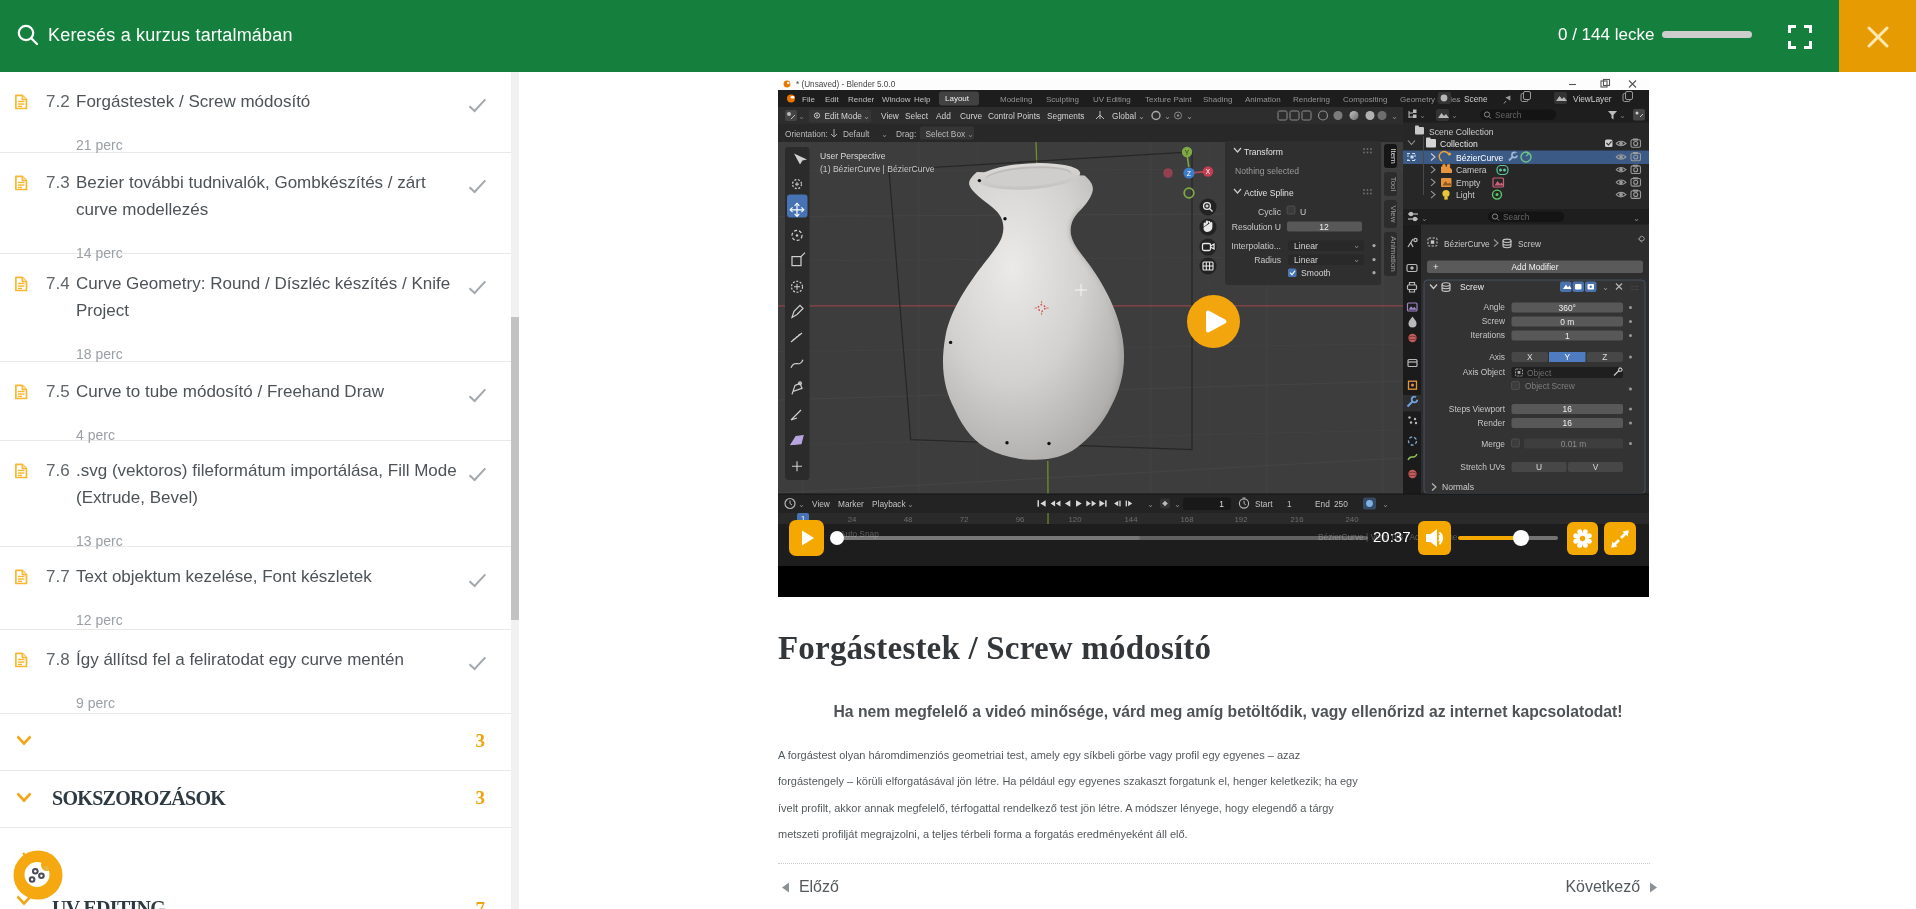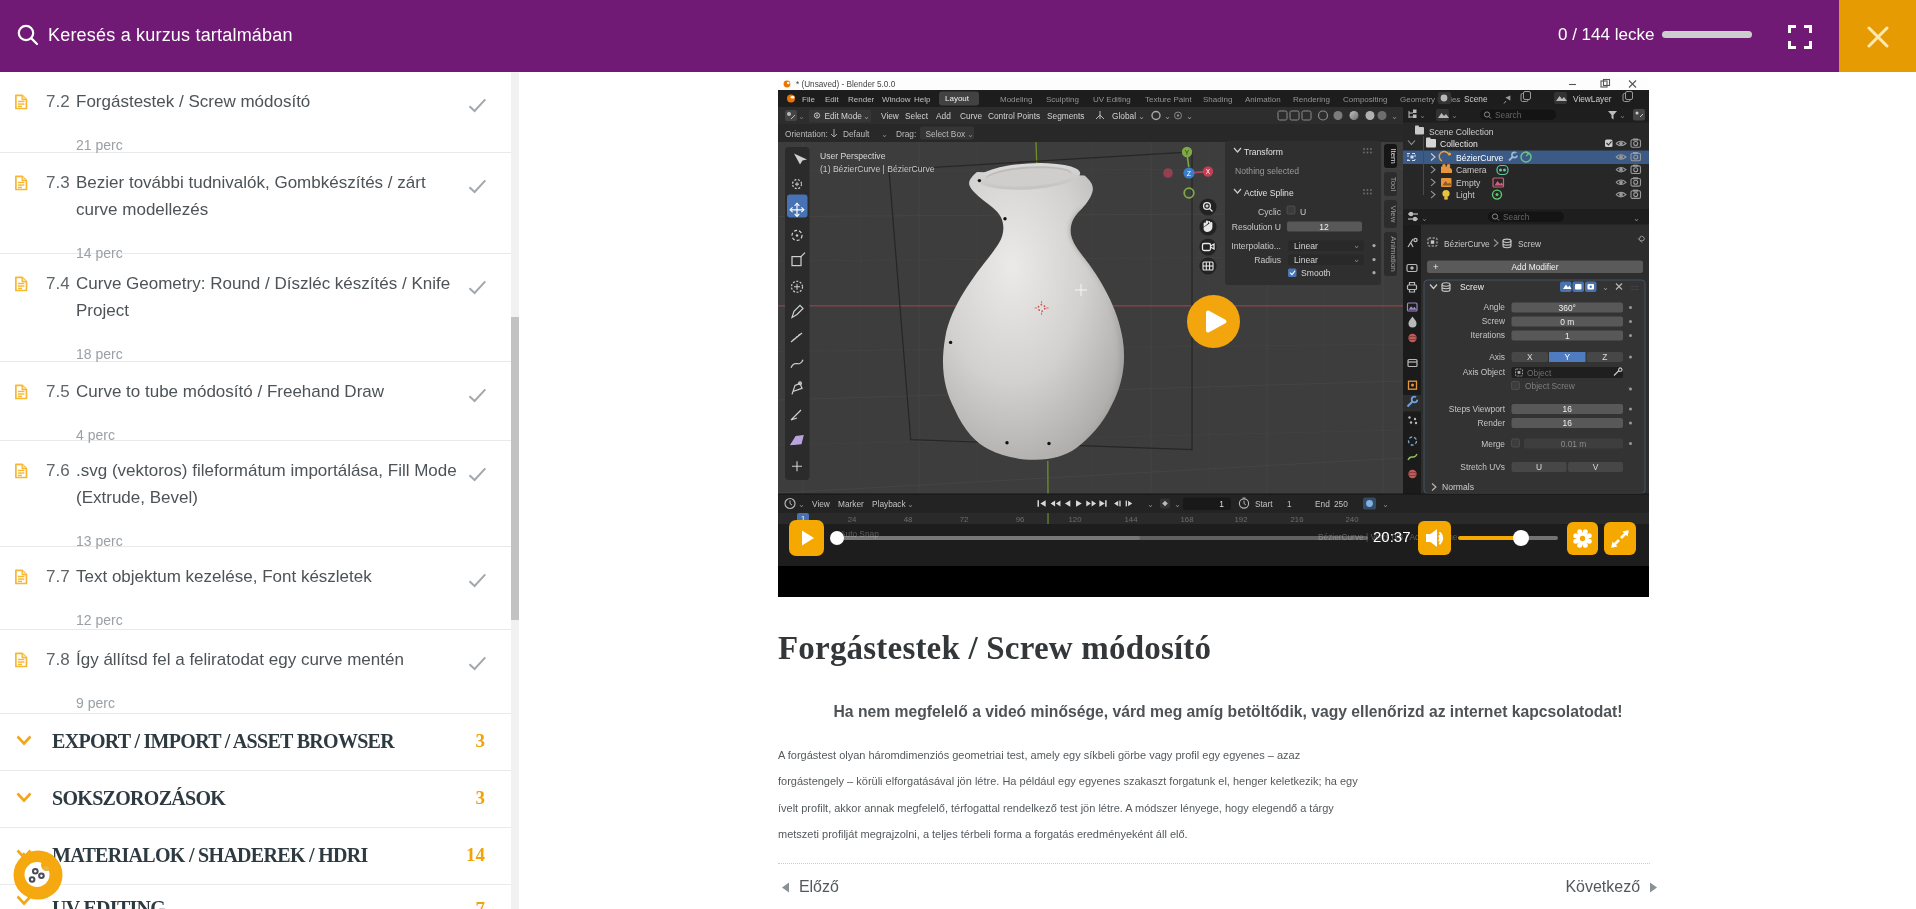--- a/index.html
+++ b/index.html
@@ -1,21 +1,21 @@
 <!DOCTYPE html>
 <html lang="hu"><head>
 <meta charset="utf-8">
 <title>Kurzus</title>
 <style>
   * { margin:0; padding:0; box-sizing:border-box; }
   html,body { width:1916px; height:909px; overflow:hidden; background:#fff;
     font-family:"Liberation Sans", sans-serif; }
   
   .topbar { position:absolute; left:0; top:0; width:1916px; height:72px;
-    background:#701a75; z-index:50; }
+    background:#15803d; z-index:50; }
   .search { position:absolute; left:15px; top:22px; display:flex; align-items:center; }
   .search span { color:#fff; font-size:18px; margin-left:7px; letter-spacing:.2px; }
   .lecke { position:absolute; left:1558px; top:25px; color:#fff; font-size:17px; }
   .progress { position:absolute; left:1662px; top:31px; width:90px; height:7px;
     border-radius:4px; background:#cdcdcd; }
   .fsbtn { position:absolute; left:1788px; top:25px; }
   .closeblock { position:absolute; left:1839px; top:0; width:77px; height:72px;
     background:#e69b03; }
   .closeblock svg { position:absolute; left:28px; top:26px; }
   
@@ -191,36 +191,28 @@
     <div class="num">7.8</div>
     <div class="tit">Így állítsd fel a feliratodat egy curve mentén<div class="dur">9 perc</div></div>
     <svg class="chk" width="19" height="15" viewBox="0 0 19 15">
         <path d="M1.5 8.2 L6.6 13 L17.3 1.4" fill="none" stroke="#a2a8ac" stroke-width="2"></path>
       </svg>
   </div>
   <div class="sec" style="top:642px;height:57px">
     <svg class="chev" width="16" height="11" viewBox="0 0 16 11">
         <path d="M1.5 1.5 L8 8.5 L14.5 1.5" fill="none" stroke="#f2a71b" stroke-width="2.6"></path>
       </svg>
-    <div class="st">EXPORT / IMPORT / ASSET BROWSER</div>
       <div class="cnt">3</div>
   </div>
   <div class="sec" style="top:699px;height:57px">
     <svg class="chev" width="16" height="11" viewBox="0 0 16 11">
         <path d="M1.5 1.5 L8 8.5 L14.5 1.5" fill="none" stroke="#f2a71b" stroke-width="2.6"></path>
       </svg>
     <div class="st">SOKSZOROZÁSOK</div>
       <div class="cnt">3</div>
-  </div>
-  <div class="sec" style="top:756px;height:57px">
-    <svg class="chev" width="16" height="11" viewBox="0 0 16 11">
-        <path d="M1.5 1.5 L8 8.5 L14.5 1.5" fill="none" stroke="#f2a71b" stroke-width="2.6"></path>
-      </svg>
-    <div class="st">MATERIALOK / SHADEREK / HDRI</div>
-      <div class="cnt">14</div>
   </div>
   <div class="sec" style="top:813px;height:57px;border-bottom:none">
     <svg class="chev" style="top:10px;margin-top:0" width="16" height="11" viewBox="0 0 16 11">
         <path d="M1.5 1.5 L8 8.5 L14.5 1.5" fill="none" stroke="#f2a71b" stroke-width="2.6"></path>
       </svg>
     <div class="st" style="top:12px;transform:none">UV EDITING</div>
     <div class="cnt" style="top:13px;transform:none">7</div>
   </div>
 </div>
 <div class="sbtrack">

